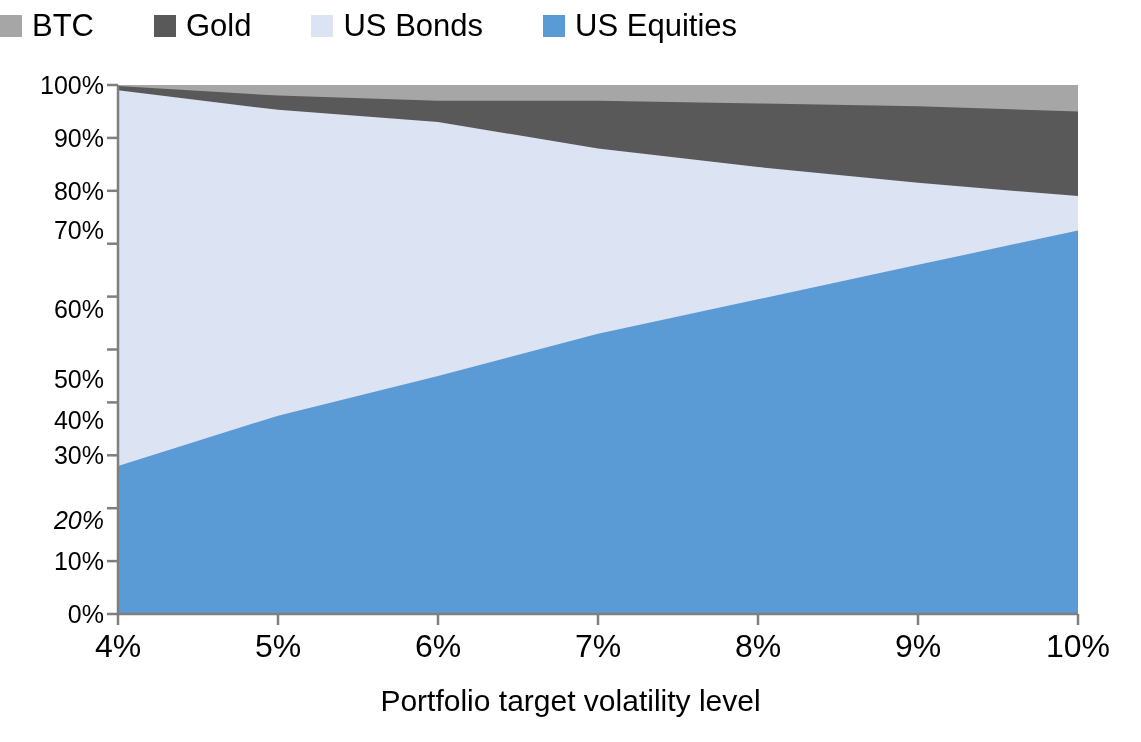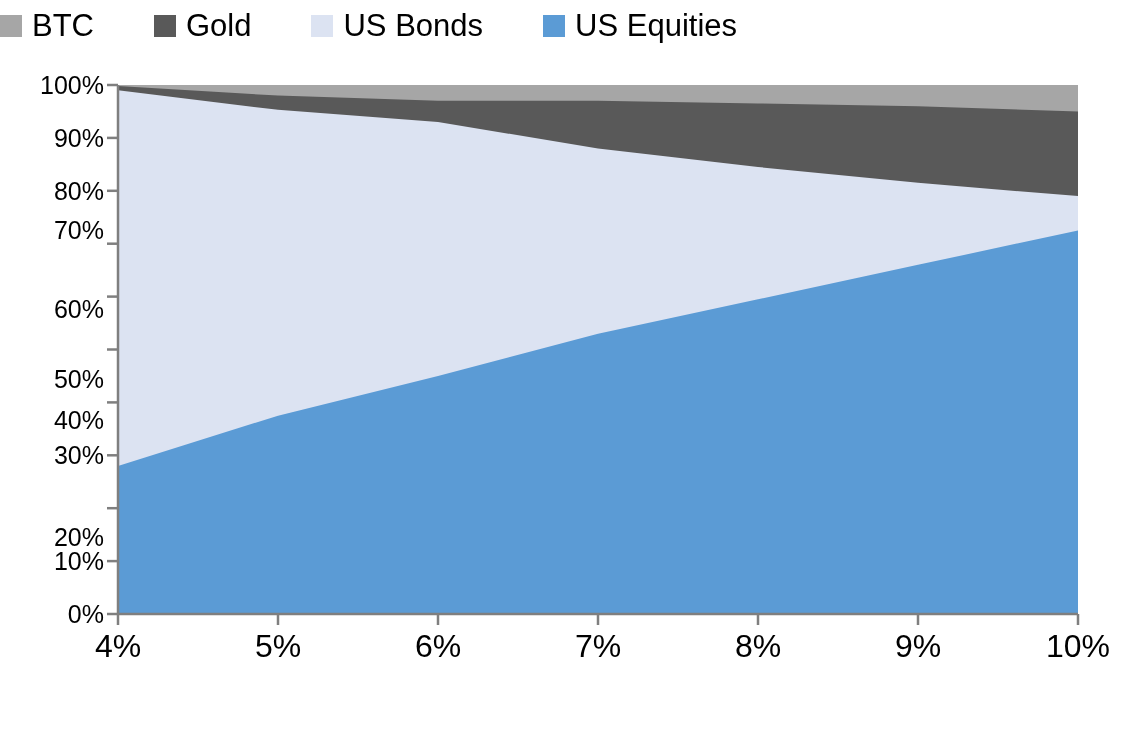--- a/index.html
+++ b/index.html
@@ -92,35 +92,36 @@
         <line x1="598" y1="614" x2="598" y2="625" stroke="#7f7f7f" stroke-width="2.5"></line>
         <line x1="758" y1="614" x2="758" y2="625" stroke="#7f7f7f" stroke-width="2.5"></line>
         <line x1="918" y1="614" x2="918" y2="625" stroke="#7f7f7f" stroke-width="2.5"></line>
         <line x1="1078" y1="614" x2="1078" y2="625" stroke="#7f7f7f" stroke-width="2.5"></line>
       </svg>
   </div>
 
   <div class="ylabels" id="ylabels">
       <div class="ylabel" style="top: 614px;">0%</div>
       <div class="ylabel" style="top: 561.1px;">10%</div>
-      <div class="ylabel" style="top: 537px;">20%</div>
+      <div class="ylabel" style="top: 520px; font-style: italic;">20%</div>
       <div class="ylabel" style="top: 455.3px;">30%</div>
       <div class="ylabel" style="top: 420px;">40%</div>
       <div class="ylabel" style="top: 349.5px; margin-top: 29px;">50%</div>
       <div class="ylabel" style="top: 309px;">60%</div>
       <div class="ylabel" style="top: 230px;">70%</div>
       <div class="ylabel" style="top: 190.8px; margin-left: 16px;">80%</div>
       <div class="ylabel" style="top: 137.9px; padding-left: 32px;">90%</div>
       <div class="ylabel" style="top: 85px;">100%</div>
     </div>
 
   <div class="xlabels" id="xlabels">
       <div class="xlabel" style="left: 118px;">4%</div>
       <div class="xlabel" style="left: 278px;">5%</div>
       <div class="xlabel" style="left: 438px;">6%</div>
       <div class="xlabel" style="left: 598px;">7%</div>
       <div class="xlabel" style="left: 758px;">8%</div>
       <div class="xlabel" style="left: 918px;">9%</div>
       <div class="xlabel" style="left: 1078px;">10%</div>
     </div>
 
+  <div class="xtitle">Portfolio target volatility level</div>
 
 </div>
 
 </body></html>

